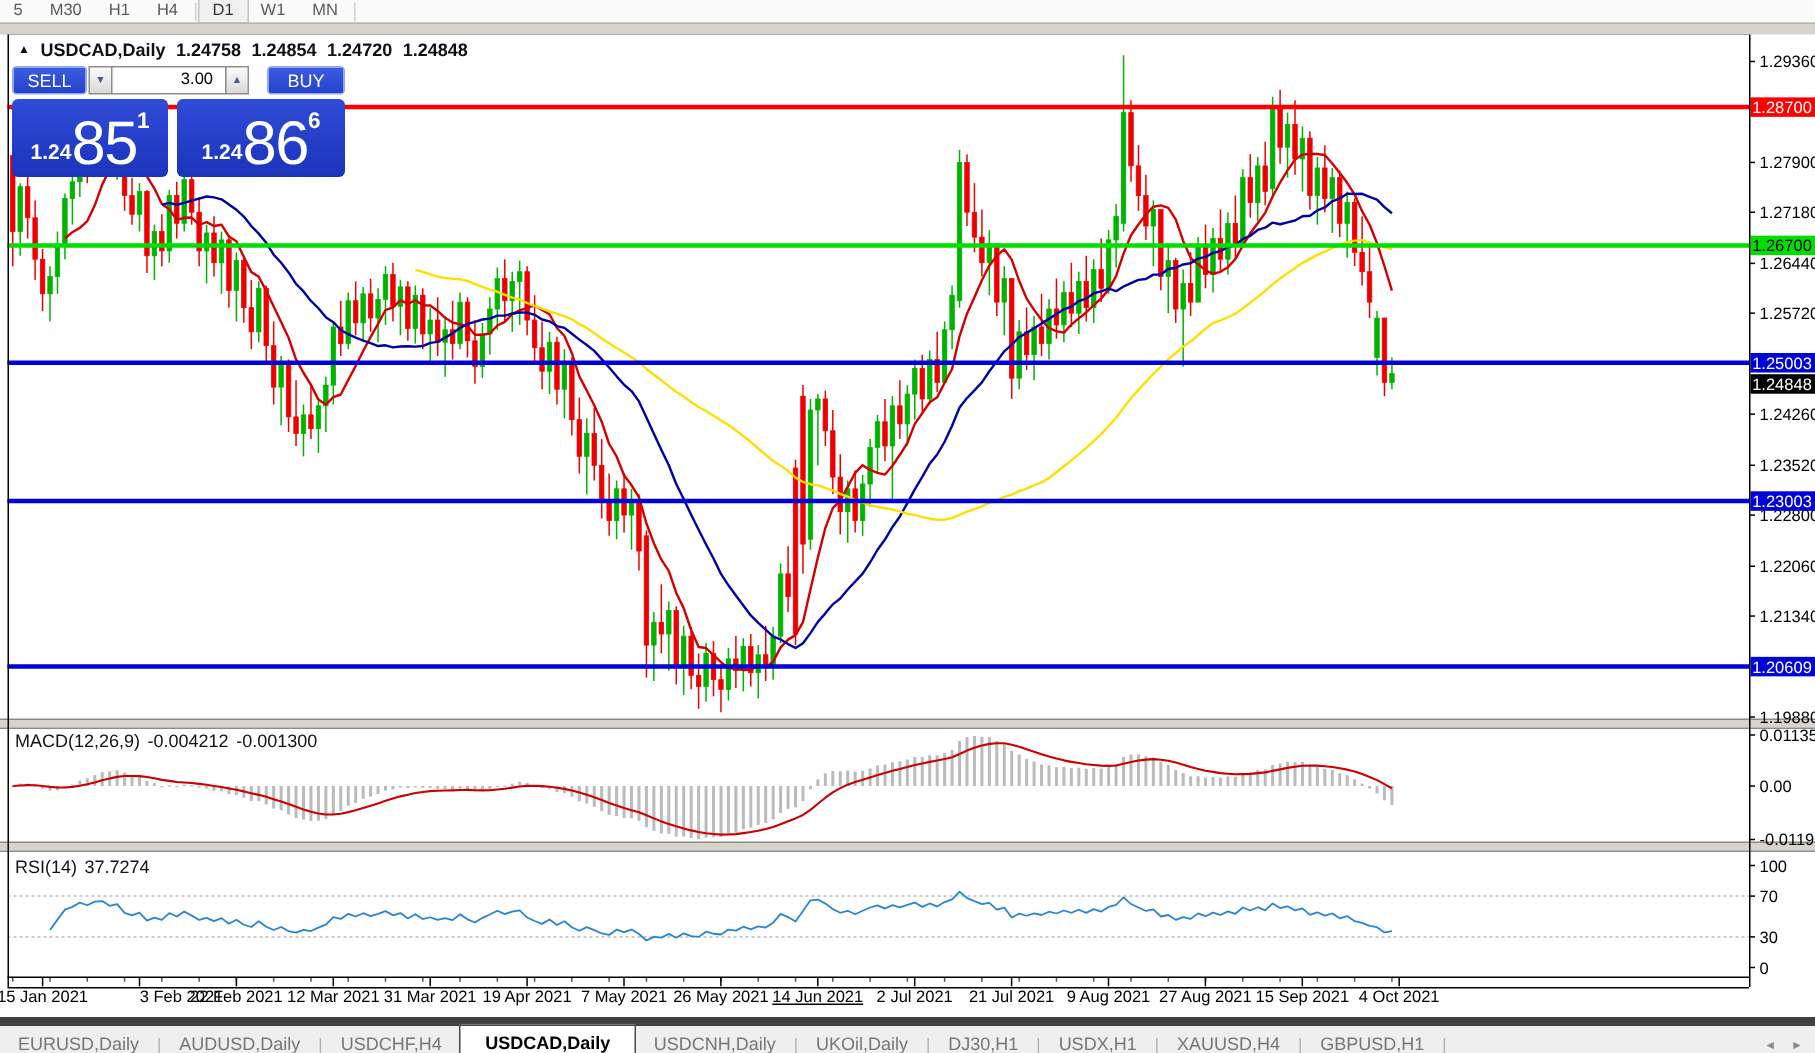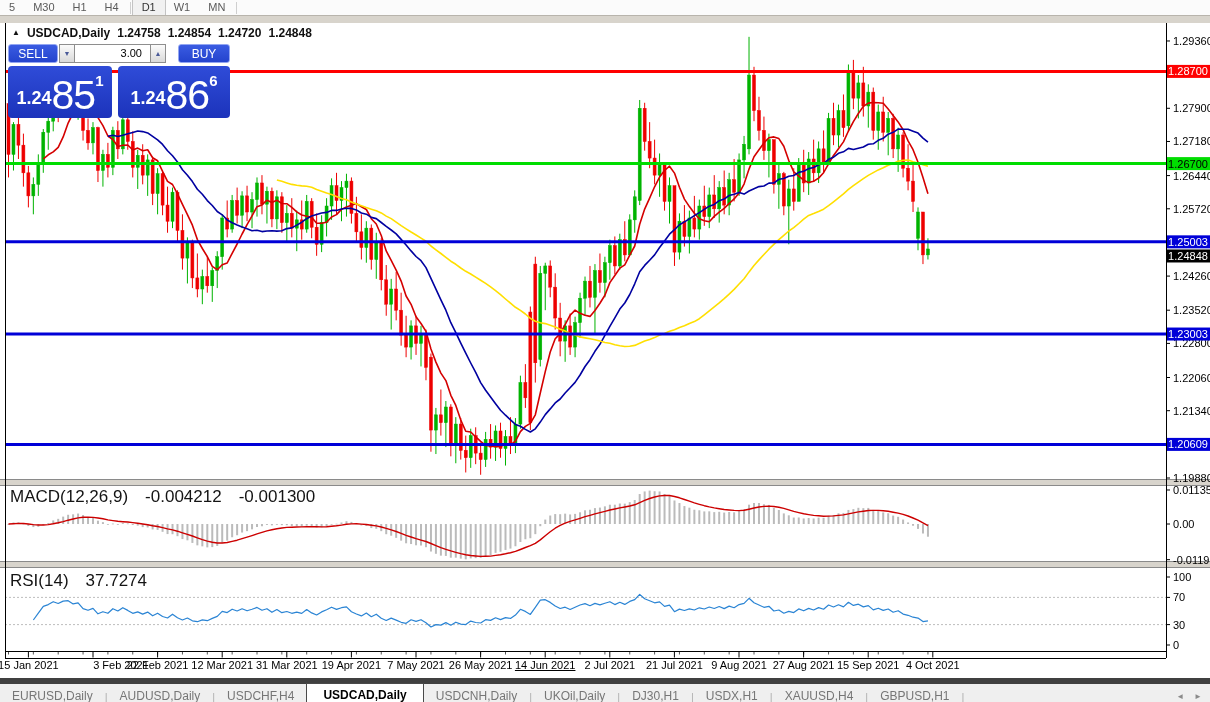--- a/index.html
+++ b/index.html
@@ -17,37 +17,37 @@
   #toolbar-gap{position:absolute;left:0;top:15px;width:1210px;height:7px;background:#d8d4cc;border-top:1px solid #b8b4ac;z-index:6;}
 
   
   svg#chart{position:absolute;left:0;top:0;z-index:1;}
 
   
   #chart-title-row{position:absolute;left:12px;top:26px;z-index:3;font-size:12px;font-weight:bold;color:#101010;display:flex;gap:7px;align-items:center;}
   #chart-title-row .arrow{font-size:8px;position:relative;top:-1px;}
 
   
-  .ind-label{position:absolute;z-index:3;font-size:17px;color:#141414;display:flex;gap:17px;}
+  .ind-label{position:absolute;z-index:3;font-size:12px;color:#141414;display:flex;gap:5px;}
   #macd-label-row{left:10px;top:487px;}
   #rsi-label-row{left:10px;top:571px;}
 
   
   #trade-panel{position:absolute;left:8px;top:42px;width:222px;height:76px;z-index:5;}
   .tp-btn{position:absolute;height:19px;background:linear-gradient(#3a5ce2,#2443cd);border:1px solid #93a6f2;border-radius:3px;color:#fff;font-size:12px;text-align:center;line-height:18px;box-sizing:border-box;cursor:pointer;}
   #sell-btn{left:0;top:2px;width:50px;}
   #buy-btn{left:170px;top:2px;width:52px;}
   .spin{position:absolute;top:2px;width:16px;height:19px;background:linear-gradient(#fbfbfb,#d9d9d9);border:1px solid #8e8e8e;box-sizing:border-box;color:#4a5a98;font-size:7px;text-align:center;line-height:17px;cursor:pointer;}
   #spin-down{left:51px;}
   #spin-up{left:142px;}
   #vol-field{position:absolute;left:66px;top:2px;width:77px;height:19px;background:#fff;border:1px solid #8e8e8e;box-sizing:border-box;font-size:11px;color:#000;text-align:right;padding-right:8px;line-height:17px;}
   .price-box{position:absolute;top:24px;height:52px;background:linear-gradient(#2f4cd8,#1c33bb);border-radius:4px;color:#fff;display:flex;align-items:flex-end;justify-content:center;padding-bottom:3px;box-sizing:border-box;cursor:pointer;}
   #sell-price-box{left:0;width:104px;}
   #buy-price-box{left:110px;width:112px;}
-  .price-prefix{font-size:18px;font-weight:bold;margin-bottom:6px;}
+  .price-prefix{font-size:14px;font-weight:bold;margin-bottom:6px;}
   .price-big{font-size:41px;line-height:40px;font-weight:normal;letter-spacing:-1px;}
   .price-sup{font-size:15px;font-weight:bold;align-self:flex-start;margin-top:6px;}
 
   
   #date-axis{position:absolute;left:0;top:659px;width:1210px;height:13px;z-index:2;}
   .date-label{position:absolute;transform:translateX(-50%);font-size:11px;color:#000;white-space:nowrap;}
 
   
   #tab-bar{position:absolute;left:0;top:678px;width:1210px;height:24px;background:#efefef;border-top:6px solid #404040;z-index:6;display:flex;align-items:flex-end;}
   .tab{font-size:12px;color:#767676;padding:4px 12px 5px 12px;cursor:pointer;white-space:nowrap;}

